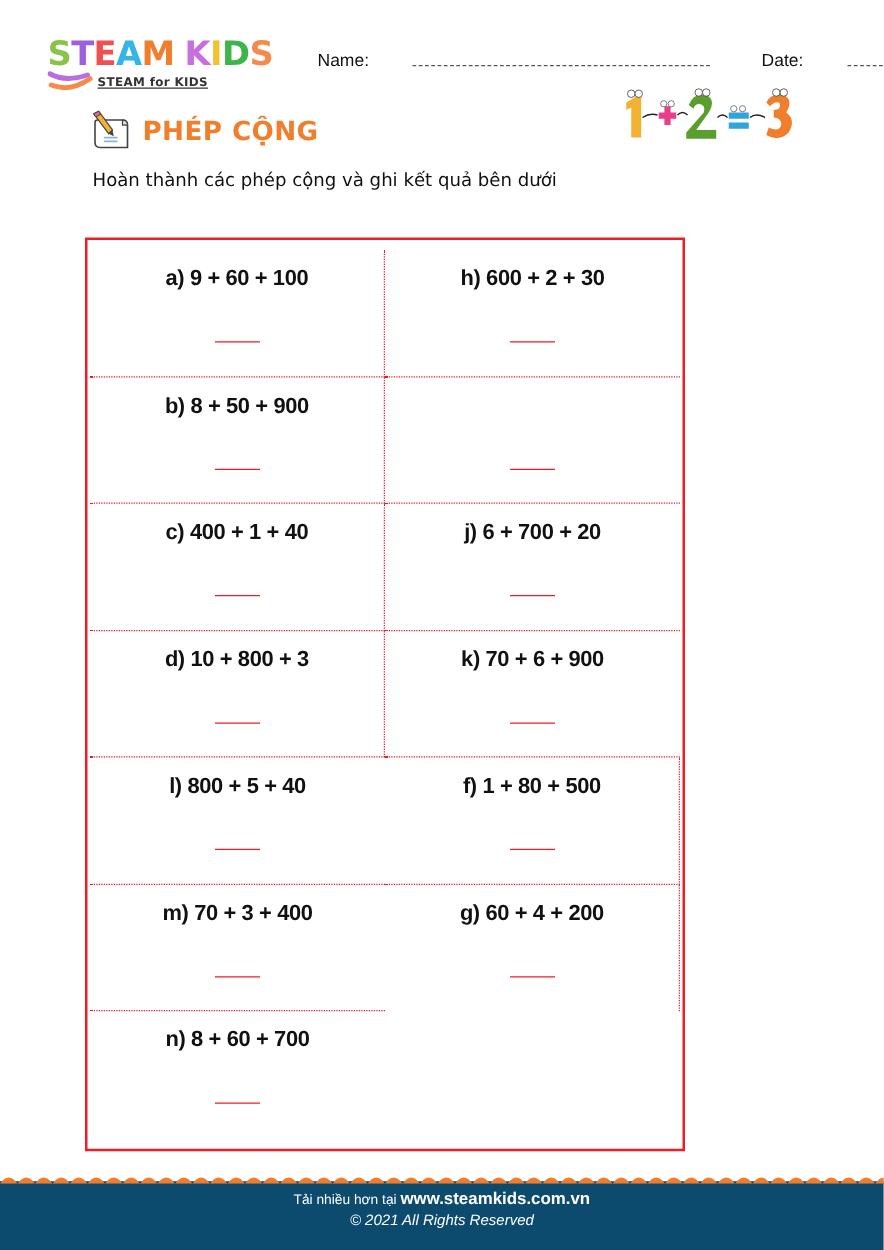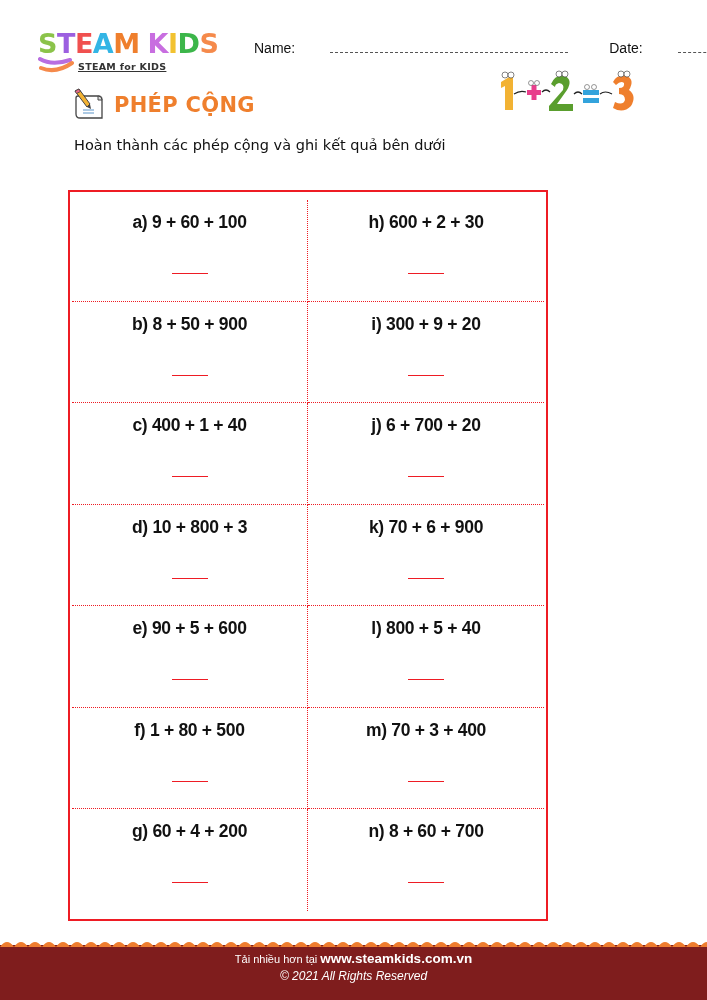--- a/index.html
+++ b/index.html
@@ -26,21 +26,21 @@
   .instructions { position: absolute; left: 74px; top: 137px; font-family: "DejaVu Sans", sans-serif; font-size: 14.5px; color: #111; }
 
   .worksheet { position: absolute; left: 68px; top: 190px; width: 480px; height: 731px; border: 2px solid #ee1c24; }
   .grid { position: absolute; inset: 0; display: grid; grid-template-columns: 1fr 1fr; grid-template-rows: repeat(7, 1fr); padding: 8px 2px 8px 2px; }
   .cell { position: relative; }
   .cell.left { border-right: 1px dotted #ee1c24; }
   .cell.has-bottom { border-bottom: 1px dotted #ee1c24; }
   .problem { position: absolute; left: 0; right: 0; top: 12px; text-align: center; font-family: "Liberation Sans", sans-serif; font-weight: bold; font-size: 17.5px; color: #111; letter-spacing: -0.3px; }
   .answer-line { position: absolute; top: 72px; left: 50%; width: 36px; margin-left: -18px; border-bottom: 1.5px solid #ee1c24; height: 2px; }
 
-  .footer { position: absolute; left: 0; top: 945px; width: 707px; height: 55px; background: #7f1d1d; }
+  .footer { position: absolute; left: 0; top: 945px; width: 707px; height: 55px; background: #0c4a6e; }
   .scallop { position: absolute; left: 0; top: -8px; width: 707px; height: 10px; }
   .footer-inner { position: absolute; left: 0; right: 0; top: 6px; text-align: center; color: #fff; }
   .footer-line1 { font-size: 11px; }
   .footer-line1 .url { font-weight: bold; font-size: 13.5px; }
   .footer-line2 { margin-top: 3px; font-size: 12px; font-style: italic; }
 </style>
 </head>
 <body>
 
 <div class="logo">
@@ -121,21 +121,20 @@
     <div class="cell has-bottom">
       <div class="problem">h) 600 + 2 + 30</div>
       <div class="answer-line"></div>
     </div>
 
     <div class="cell left has-bottom">
       <div class="problem">b) 8 + 50 + 900</div>
       <div class="answer-line"></div>
     </div>
     <div class="cell has-bottom">
-      <div class="problem">i) 300 + 9 + 20</div>
       <div class="answer-line"></div>
     </div>
 
     <div class="cell left has-bottom">
       <div class="problem">c) 400 + 1 + 40</div>
       <div class="answer-line"></div>
     </div>
     <div class="cell has-bottom">
       <div class="problem">j) 6 + 700 + 20</div>
       <div class="answer-line"></div>
@@ -143,24 +142,20 @@
 
     <div class="cell left has-bottom">
       <div class="problem">d) 10 + 800 + 3</div>
       <div class="answer-line"></div>
     </div>
     <div class="cell has-bottom">
       <div class="problem">k) 70 + 6 + 900</div>
       <div class="answer-line"></div>
     </div>
 
-    <div class="cell left has-bottom">
-      <div class="problem">e) 90 + 5 + 600</div>
-      <div class="answer-line"></div>
-    </div>
     <div class="cell has-bottom">
       <div class="problem">l) 800 + 5 + 40</div>
       <div class="answer-line"></div>
     </div>
 
     <div class="cell left has-bottom">
       <div class="problem">f) 1 + 80 + 500</div>
       <div class="answer-line"></div>
     </div>
     <div class="cell has-bottom">

